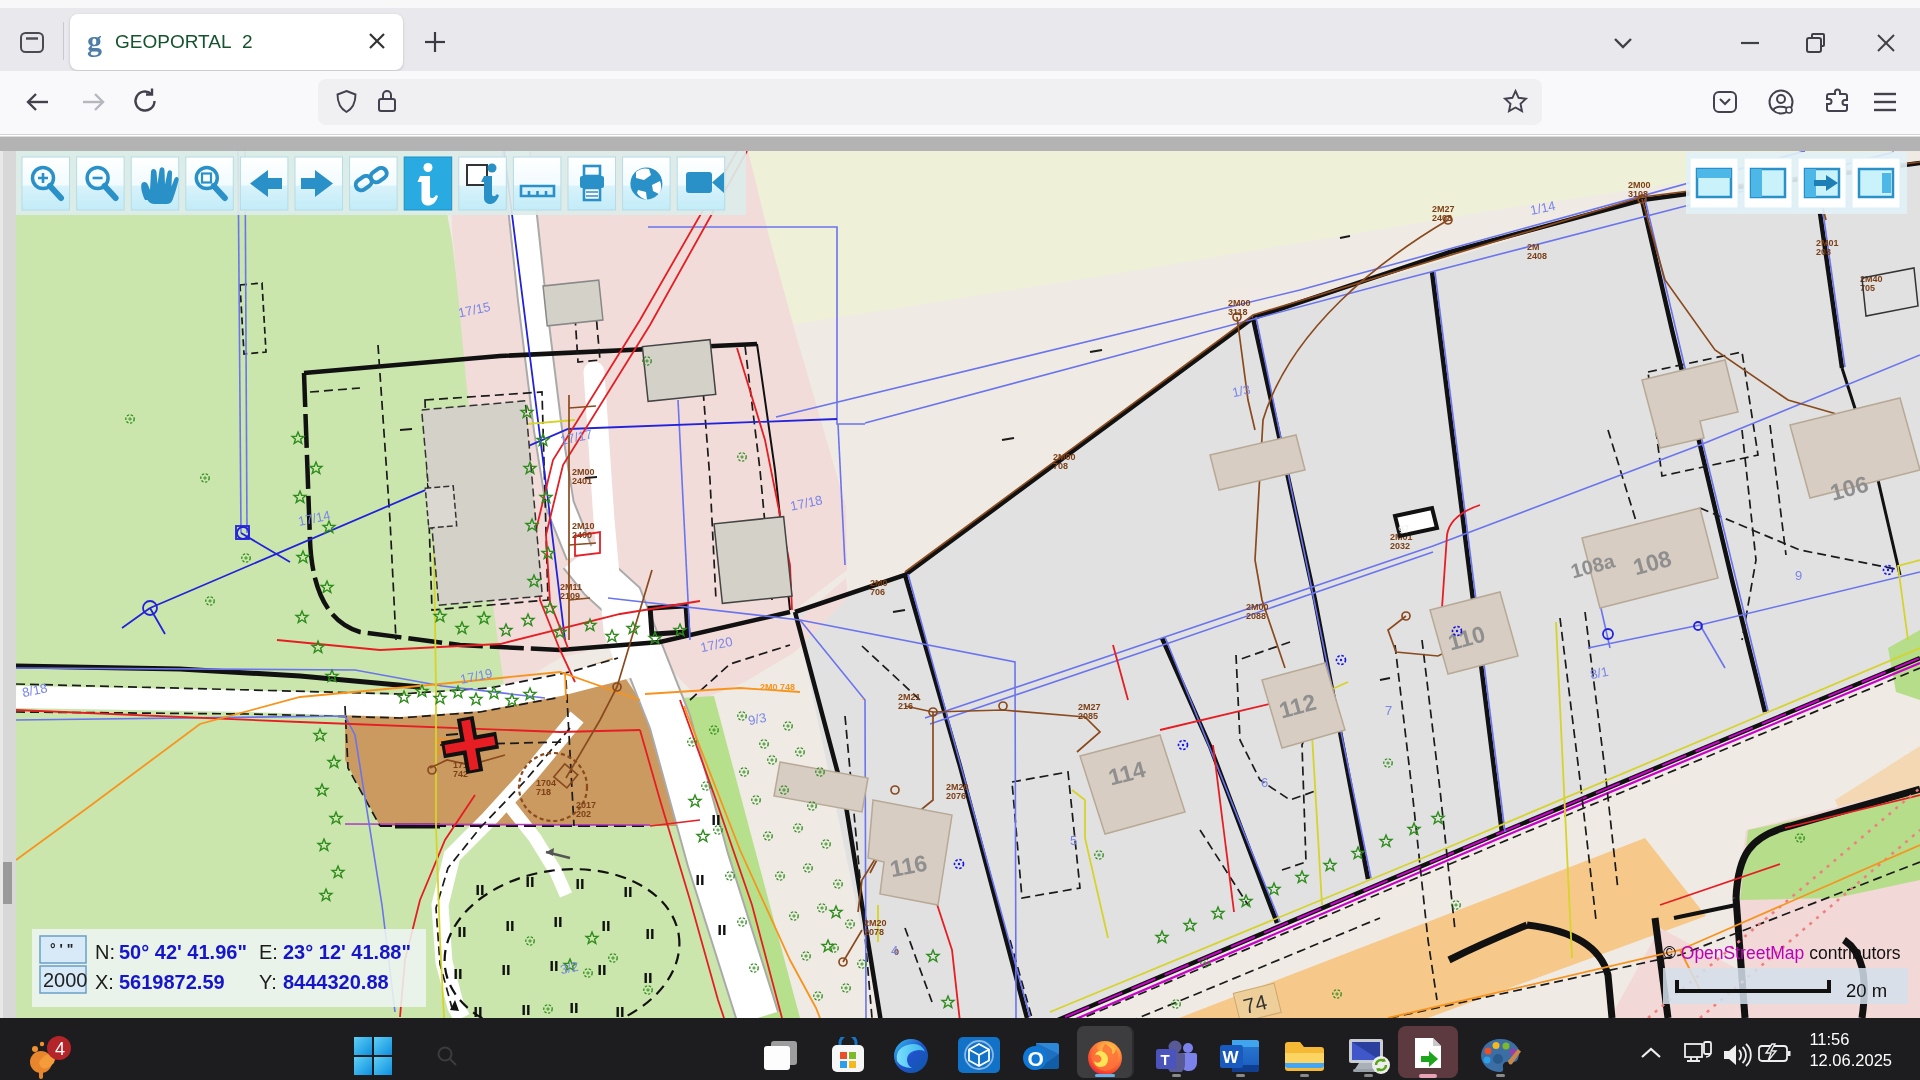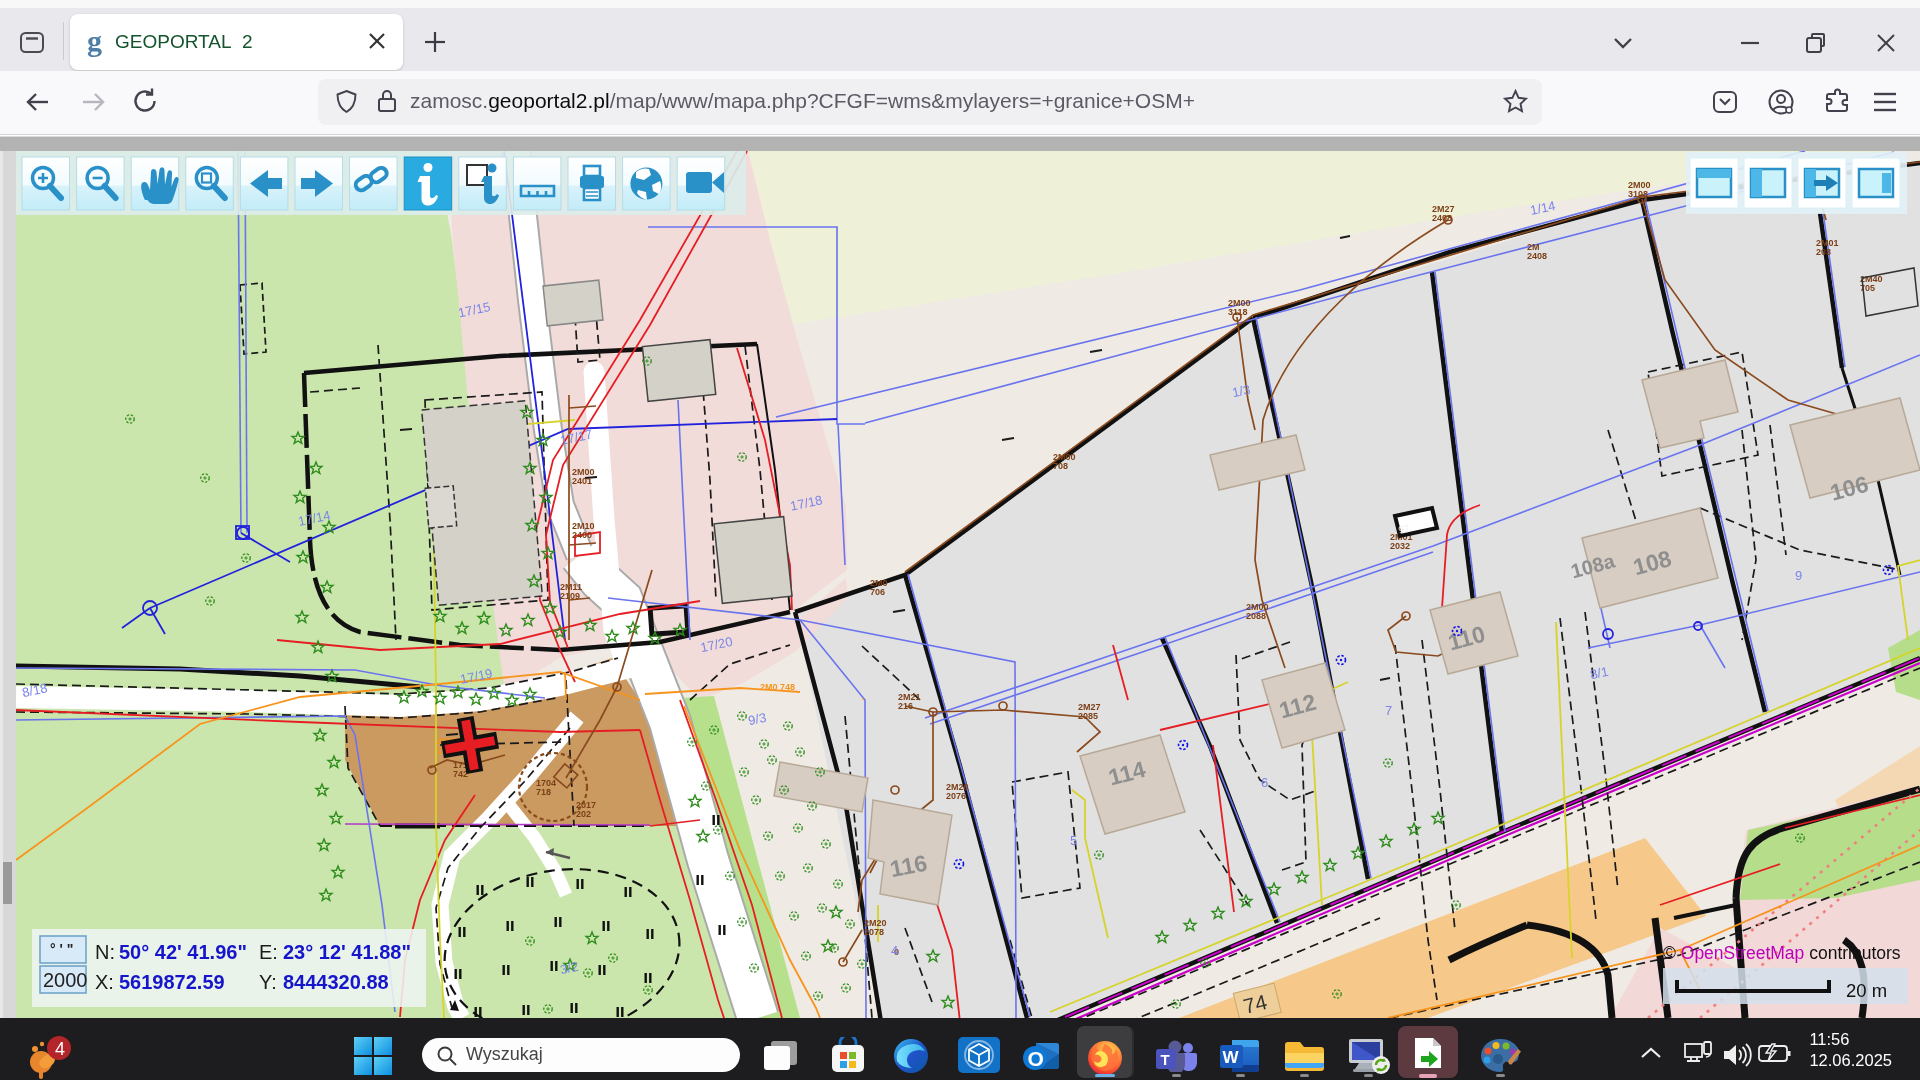--- a/index.html
+++ b/index.html
@@ -73,21 +73,20 @@
       <polyline points="21,1.5 21,7.5 15,7.5" fill="none"></polyline>
     </svg>
  <div id="urlbar">
   <svg style="position:absolute;left:16px;top:10px" width="25" height="25" viewBox="0 0 25 25" fill="none" stroke="#42414d" stroke-width="1.9">
         <path d="M12.5 2 L21.5 5.5 C21.5 13 19.5 19 12.5 23 C5.5 19 3.5 13 3.5 5.5 Z"></path>
       </svg>
   <svg style="position:absolute;left:57px;top:9px" width="24" height="26" viewBox="0 0 24 26" fill="none" stroke="#42414d" stroke-width="2">
         <rect x="4" y="11" width="16" height="12" rx="2"></rect>
         <path d="M8 11 V7 a4 4 0 0 1 8 0 v4"></path>
       </svg>
-  <div class="txt">zamosc.<b>geoportal2.pl</b>/map/www/mapa.php?CFGF=wms&amp;mylayers=+granice+OSM+</div>
   <svg style="position:absolute;left:1184px;top:9px" width="27" height="27" viewBox="0 0 27 27" fill="none" stroke="#42414d" stroke-width="1.9">
         <path d="M13.5 3 L16.6 9.8 L24 10.7 L18.5 15.8 L20 23.2 L13.5 19.5 L7 23.2 L8.5 15.8 L3 10.7 L10.4 9.8 Z"></path>
       </svg>
  </div>
  <svg style="position:absolute;left:1711px;top:17px" width="28" height="28" viewBox="0 0 28 28" fill="none" stroke="#42414d" stroke-width="2">
       <rect x="3" y="4" width="22" height="20" rx="5"></rect>
       <polyline points="9,11 14,16 19,11"></polyline>
     </svg>
  <svg style="position:absolute;left:1766px;top:16px" width="30" height="30" viewBox="0 0 30 30" fill="none" stroke="#42414d" stroke-width="2">
       <circle cx="15" cy="15" r="11.5"></circle>
@@ -765,23 +764,20 @@
         <linearGradient id="wg" x1="0" y1="0" x2="1" y2="1">
           <stop offset="0" stop-color="#5fd0f5"></stop>
           <stop offset="1" stop-color="#0d8fe0"></stop>
         </linearGradient>
       </defs>
       <rect x="1" y="1" width="18" height="18" fill="url(#wg)"></rect>
       <rect x="21" y="1" width="18" height="18" fill="url(#wg)"></rect>
       <rect x="1" y="21" width="18" height="18" fill="url(#wg)"></rect>
       <rect x="21" y="21" width="18" height="18" fill="url(#wg)"></rect>
     </svg>
-<div id="search">
-      <span>Wyszukaj</span>
-    </div>
 <svg style="position:absolute;left:436px;top:27px" width="22" height="22" viewBox="0 0 22 22" fill="none" stroke="#3c3c3c" stroke-width="2">
       <circle cx="9" cy="9" r="6.5"></circle>
       <line x1="14" y1="14" x2="20" y2="20"></line>
     </svg>
 <svg style="position:absolute;left:763px;top:22px" width="40" height="32" viewBox="0 0 40 32">
       <rect x="8" y="1" width="26" height="24" rx="3" fill="#9d9d9d"></rect>
       <rect x="1" y="6" width="26" height="24" rx="3" fill="#fdfdfd"></rect>
     </svg>
 <svg style="position:absolute;left:828px;top:19px" width="40" height="36" viewBox="0 0 40 36">
       <path d="M12 9 V6 a8 8 0 0 1 16 0 v3" fill="none" stroke="#1874c8" stroke-width="3"></path>

